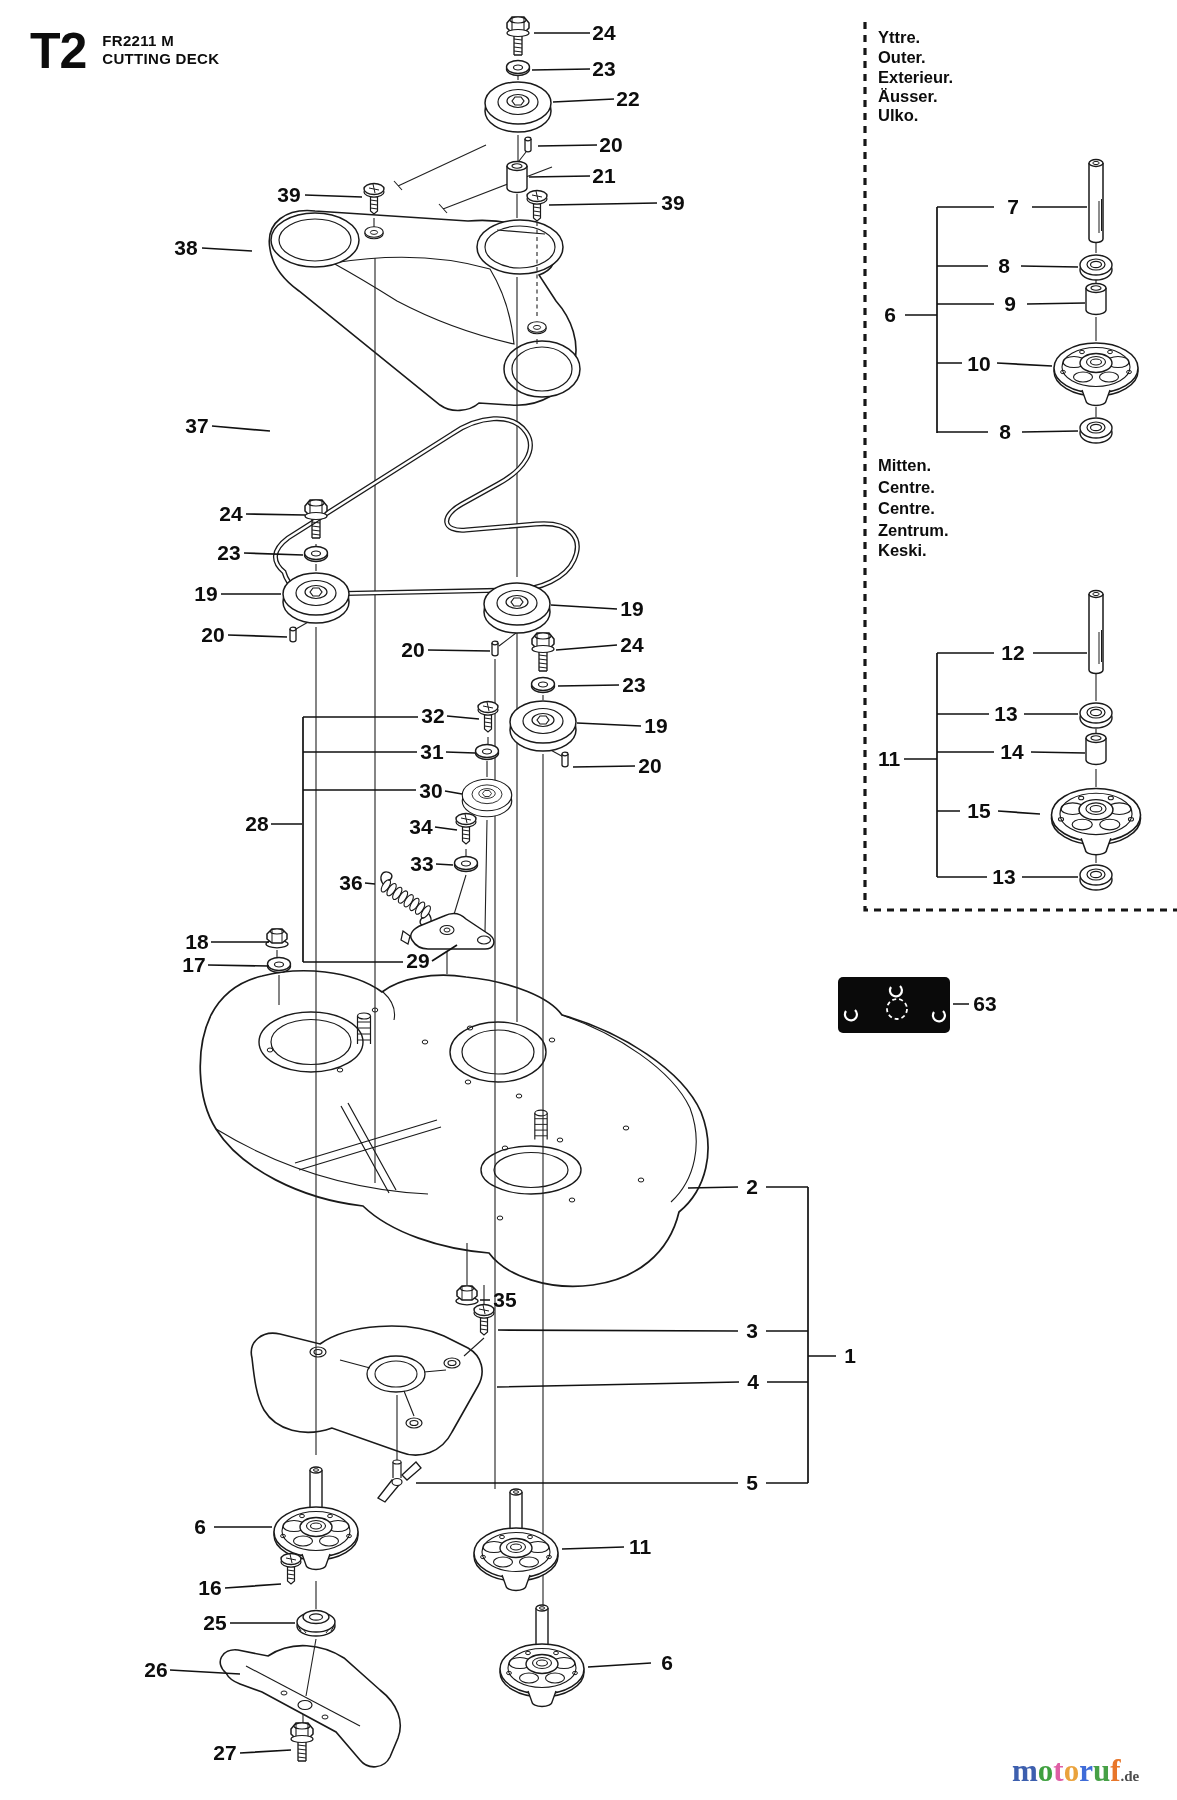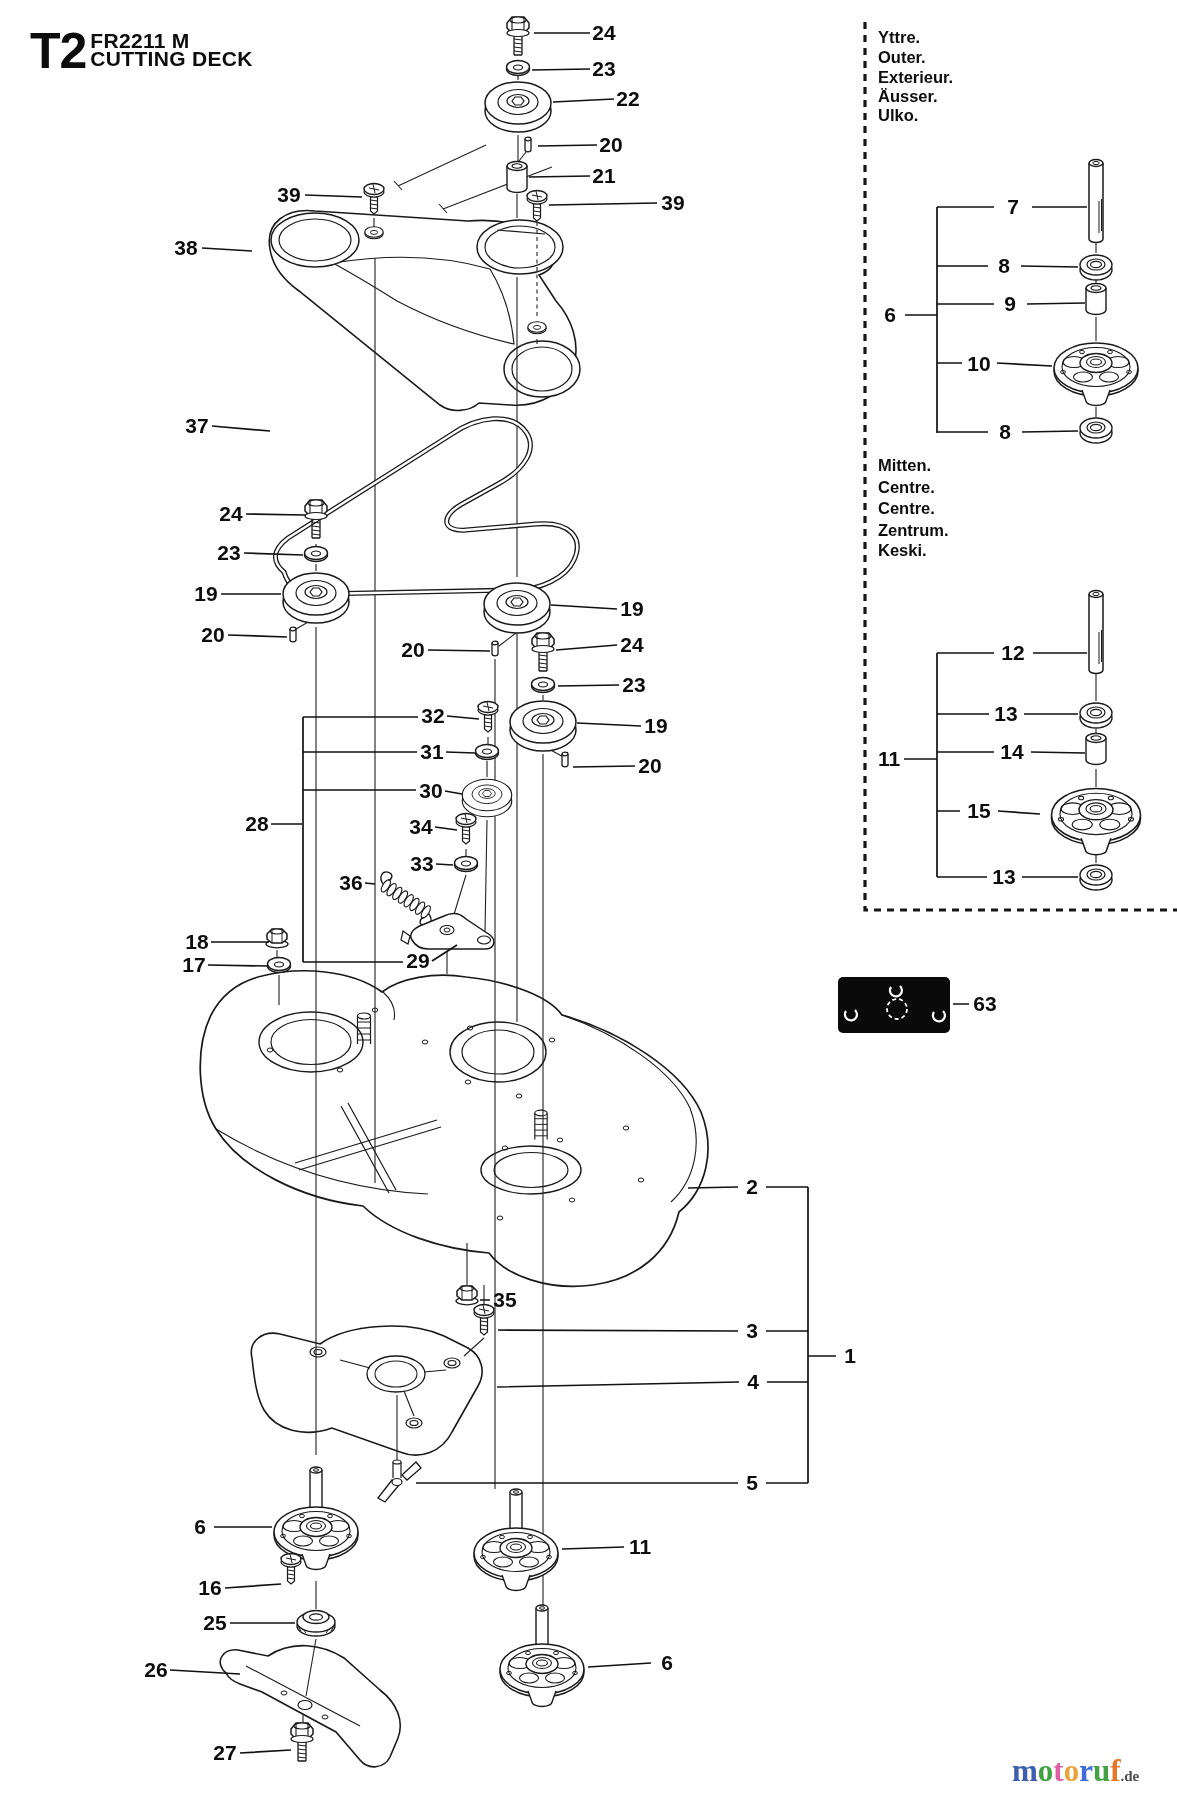--- a/index.html
+++ b/index.html
@@ -1,20 +1,20 @@
 <!DOCTYPE html>
 <html><head>
 <meta charset="utf-8">
 <style>
   html,body{margin:0;padding:0;background:#e8e8e8;}
   .page{position:relative;width:1177px;height:1800px;background:#ffffff;overflow:hidden;
         font-family:"Liberation Sans",sans-serif;}
   .titleblock{position:absolute;left:30px;top:28px;display:flex;align-items:flex-start;color:#0d0d0d;justify-content:center;}
   .t2{font-weight:bold;font-size:50px;line-height:46px;letter-spacing:-1px;}
-  .tb-r{margin-left:4px;margin-top:4px;font-weight:bold;font-size:21px;line-height:17.5px;letter-spacing:.3px;}
+  .tb-r{margin-left:16px;margin-top:4px;font-weight:bold;font-size:15px;line-height:17.5px;letter-spacing:.3px;}
   svg{position:absolute;left:0;top:0;}
   .plabel{font:bold 21px "Liberation Sans",sans-serif;fill:#0d0d0d;text-anchor:middle;}
   .panel{font:bold 16.5px "Liberation Sans",sans-serif;fill:#0d0d0d;}
   .logo{position:absolute;left:1012px;top:1754px;font-family:Liberation Serif, serif;
         font-weight:bold;font-size:31px;line-height:34px;cursor:pointer;}
   .logo .suf{font-size:15px;font-weight:bold;}
 </style>
 </head>
 <body>
 

